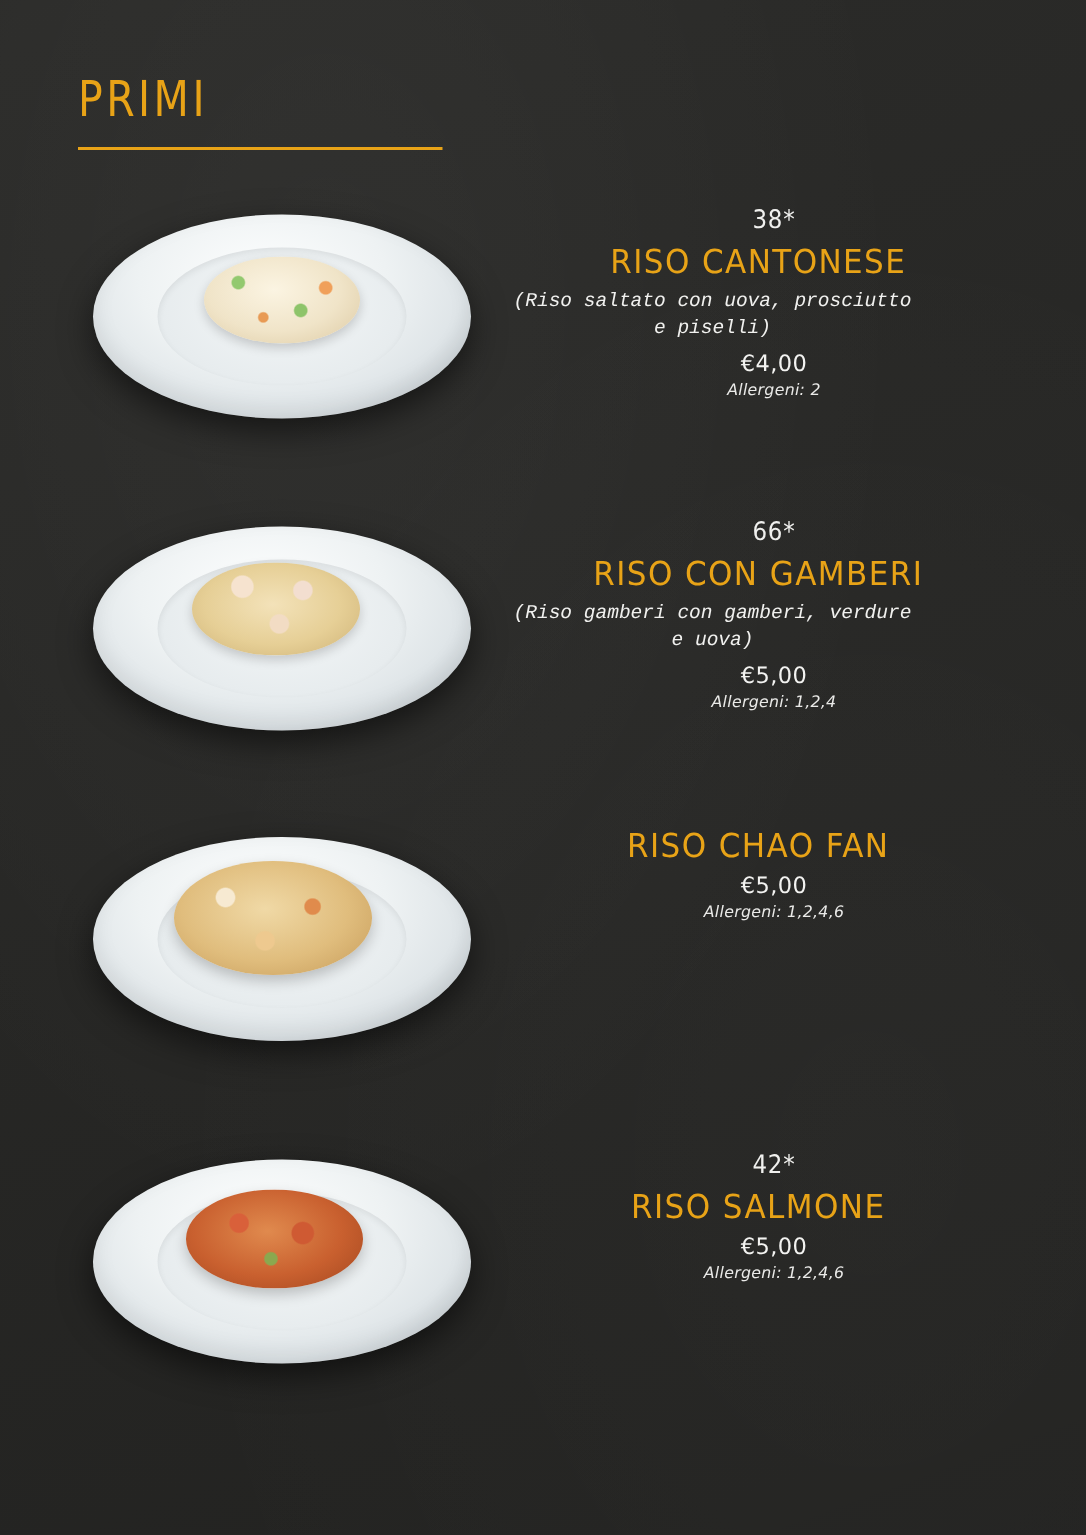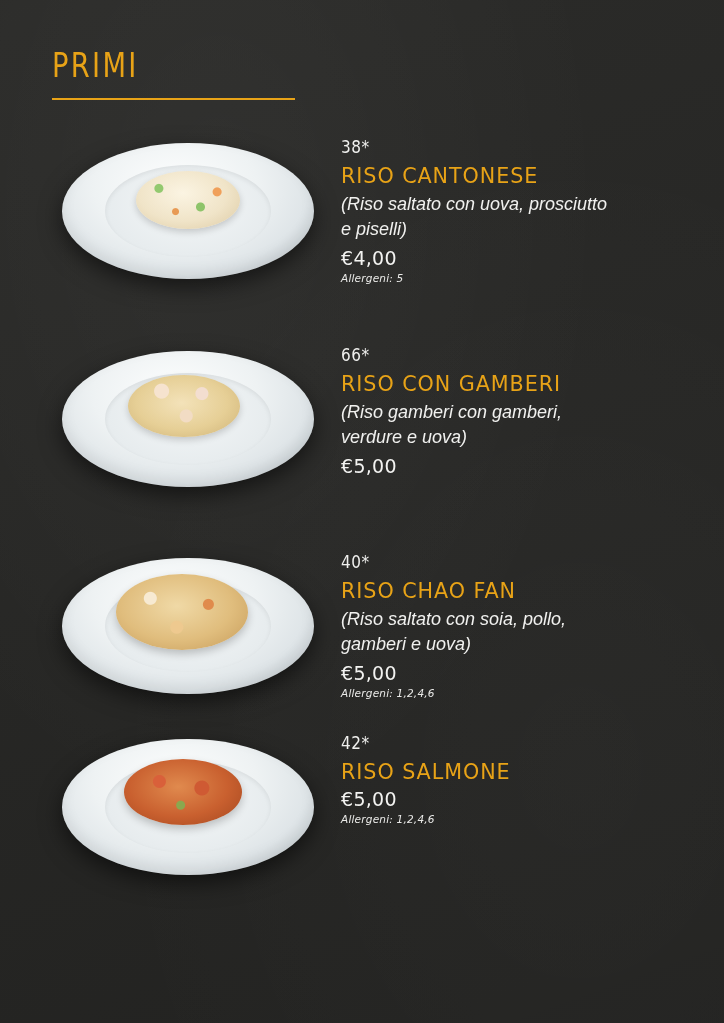--- a/index.html
+++ b/index.html
@@ -49,25 +49,26 @@
     width: 243px;
     height: 2px;
     background: #e8a317;
   }
 
   .item {
     position: absolute;
     left: 0;
     width: 724px;
     height: 190px;
+    text-align: center;
   }
   .item-1 { top: 125px; }
   .item-2 { top: 333px; }
   .item-3 { top: 540px; }
-  .item-4 { top: 721px; }
+  .item-4 { top: 755px; }
 
   
   .plate-wrap {
     position: absolute;
     left: 62px;
     top: 8px;
     width: 255px;
     height: 160px;
   }
   .plate {
@@ -154,31 +155,31 @@
     font-family: "DejaVu Sans", sans-serif;
     font-size: 22px;
     color: #e8a317;
     letter-spacing: 1px;
     margin-bottom: 4px;
     transform: scaleX(0.94);
     transform-origin: left center;
     white-space: nowrap;
   }
   .dish-desc {
-    font-family: Liberation Sans, sans-serif;
+    font-family: Liberation Mono, monospace;
     font-style: italic;
-    font-size: 18px;
+    font-size: 13px;
     color: #f1f1ef;
     line-height: 1.38;
     margin-bottom: 5px;
     max-width: 268px;
   }
   .price {
     font-family: "DejaVu Sans", sans-serif;
-    font-size: 19px;
+    font-size: 15px;
     color: #f3f3f1;
     letter-spacing: 0.3px;
     margin-bottom: 3px;
   }
   .allergens {
     font-family: "DejaVu Sans", sans-serif;
     font-style: italic;
     font-size: 10.5px;
     color: #eaeae8;
     letter-spacing: 0.2px;
@@ -196,46 +197,45 @@
   <div class="item item-1">
     <div class="plate-wrap">
       <div class="plate"></div>
       <div class="food food-cantonese"></div>
     </div>
     <div class="info">
       <div class="item-number">38*</div>
       <div class="dish-name">RISO CANTONESE</div>
       <div class="dish-desc">(Riso saltato con uova, prosciutto e piselli)</div>
       <div class="price">€4,00</div>
-      <div class="allergens">Allergeni: 5</div>
+      <div class="allergens">Allergeni: 2</div>
     </div>
   </div>
 
   <div class="item item-2">
     <div class="plate-wrap">
       <div class="plate"></div>
       <div class="food food-gamberi"></div>
     </div>
     <div class="info">
       <div class="item-number">66*</div>
       <div class="dish-name">RISO CON GAMBERI</div>
       <div class="dish-desc">(Riso gamberi con gamberi, verdure e uova)</div>
       <div class="price">€5,00</div>
+      <div class="allergens">Allergeni: 1,2,4</div>
     </div>
   </div>
 
   <div class="item item-3">
     <div class="plate-wrap">
       <div class="plate"></div>
       <div class="food food-chaofan"></div>
     </div>
     <div class="info">
-      <div class="item-number">40*</div>
       <div class="dish-name">RISO CHAO FAN</div>
-      <div class="dish-desc">(Riso saltato con soia, pollo, gamberi e uova)</div>
       <div class="price">€5,00</div>
       <div class="allergens">Allergeni: 1,2,4,6</div>
     </div>
   </div>
 
   <div class="item item-4">
     <div class="plate-wrap">
       <div class="plate"></div>
       <div class="food food-salmone"></div>
     </div>

